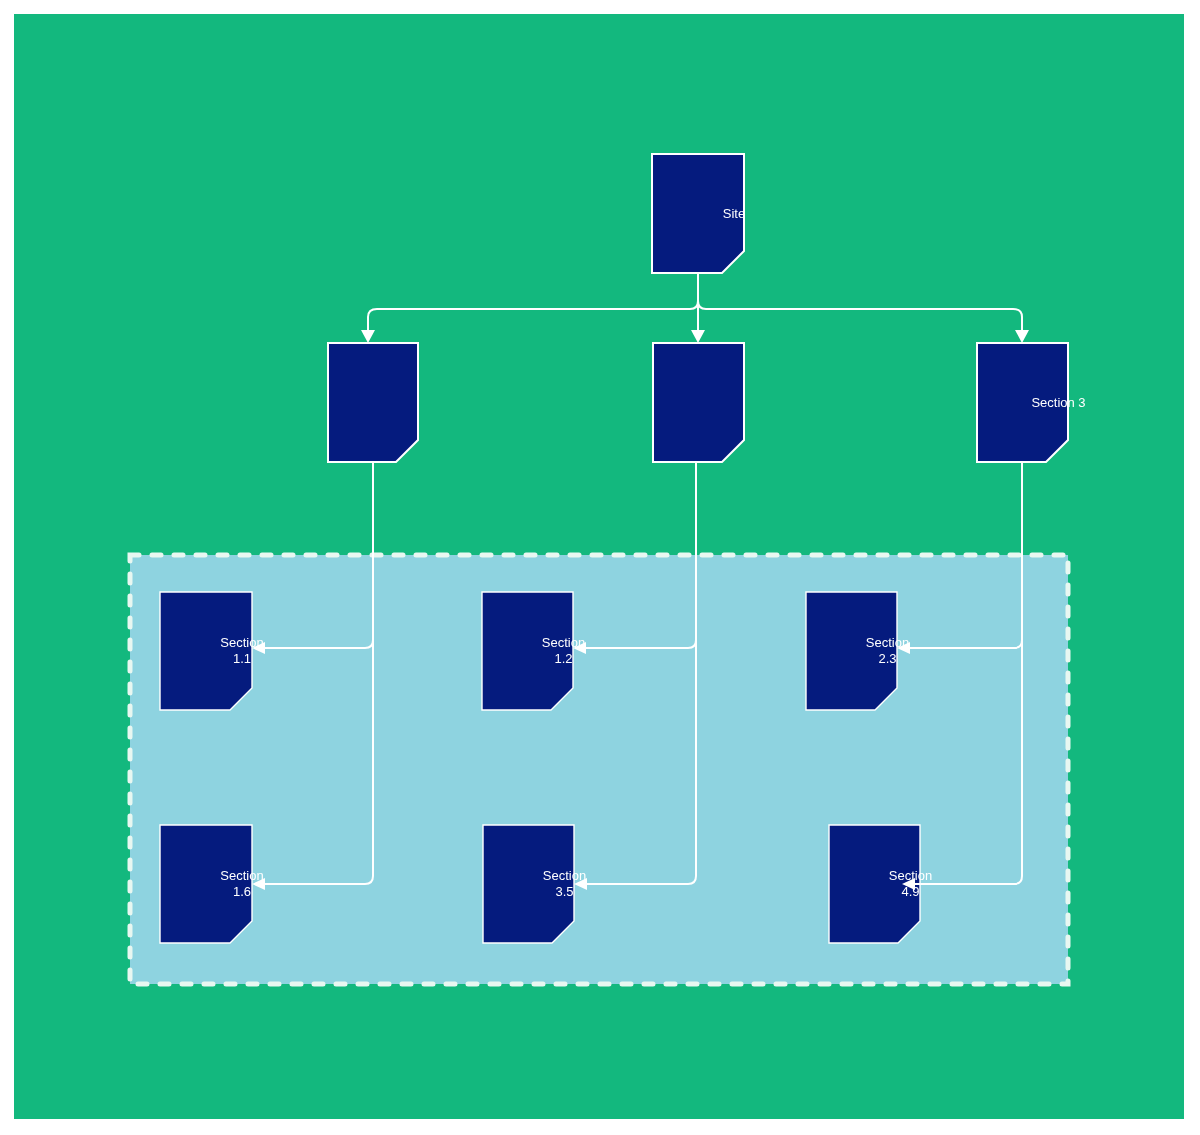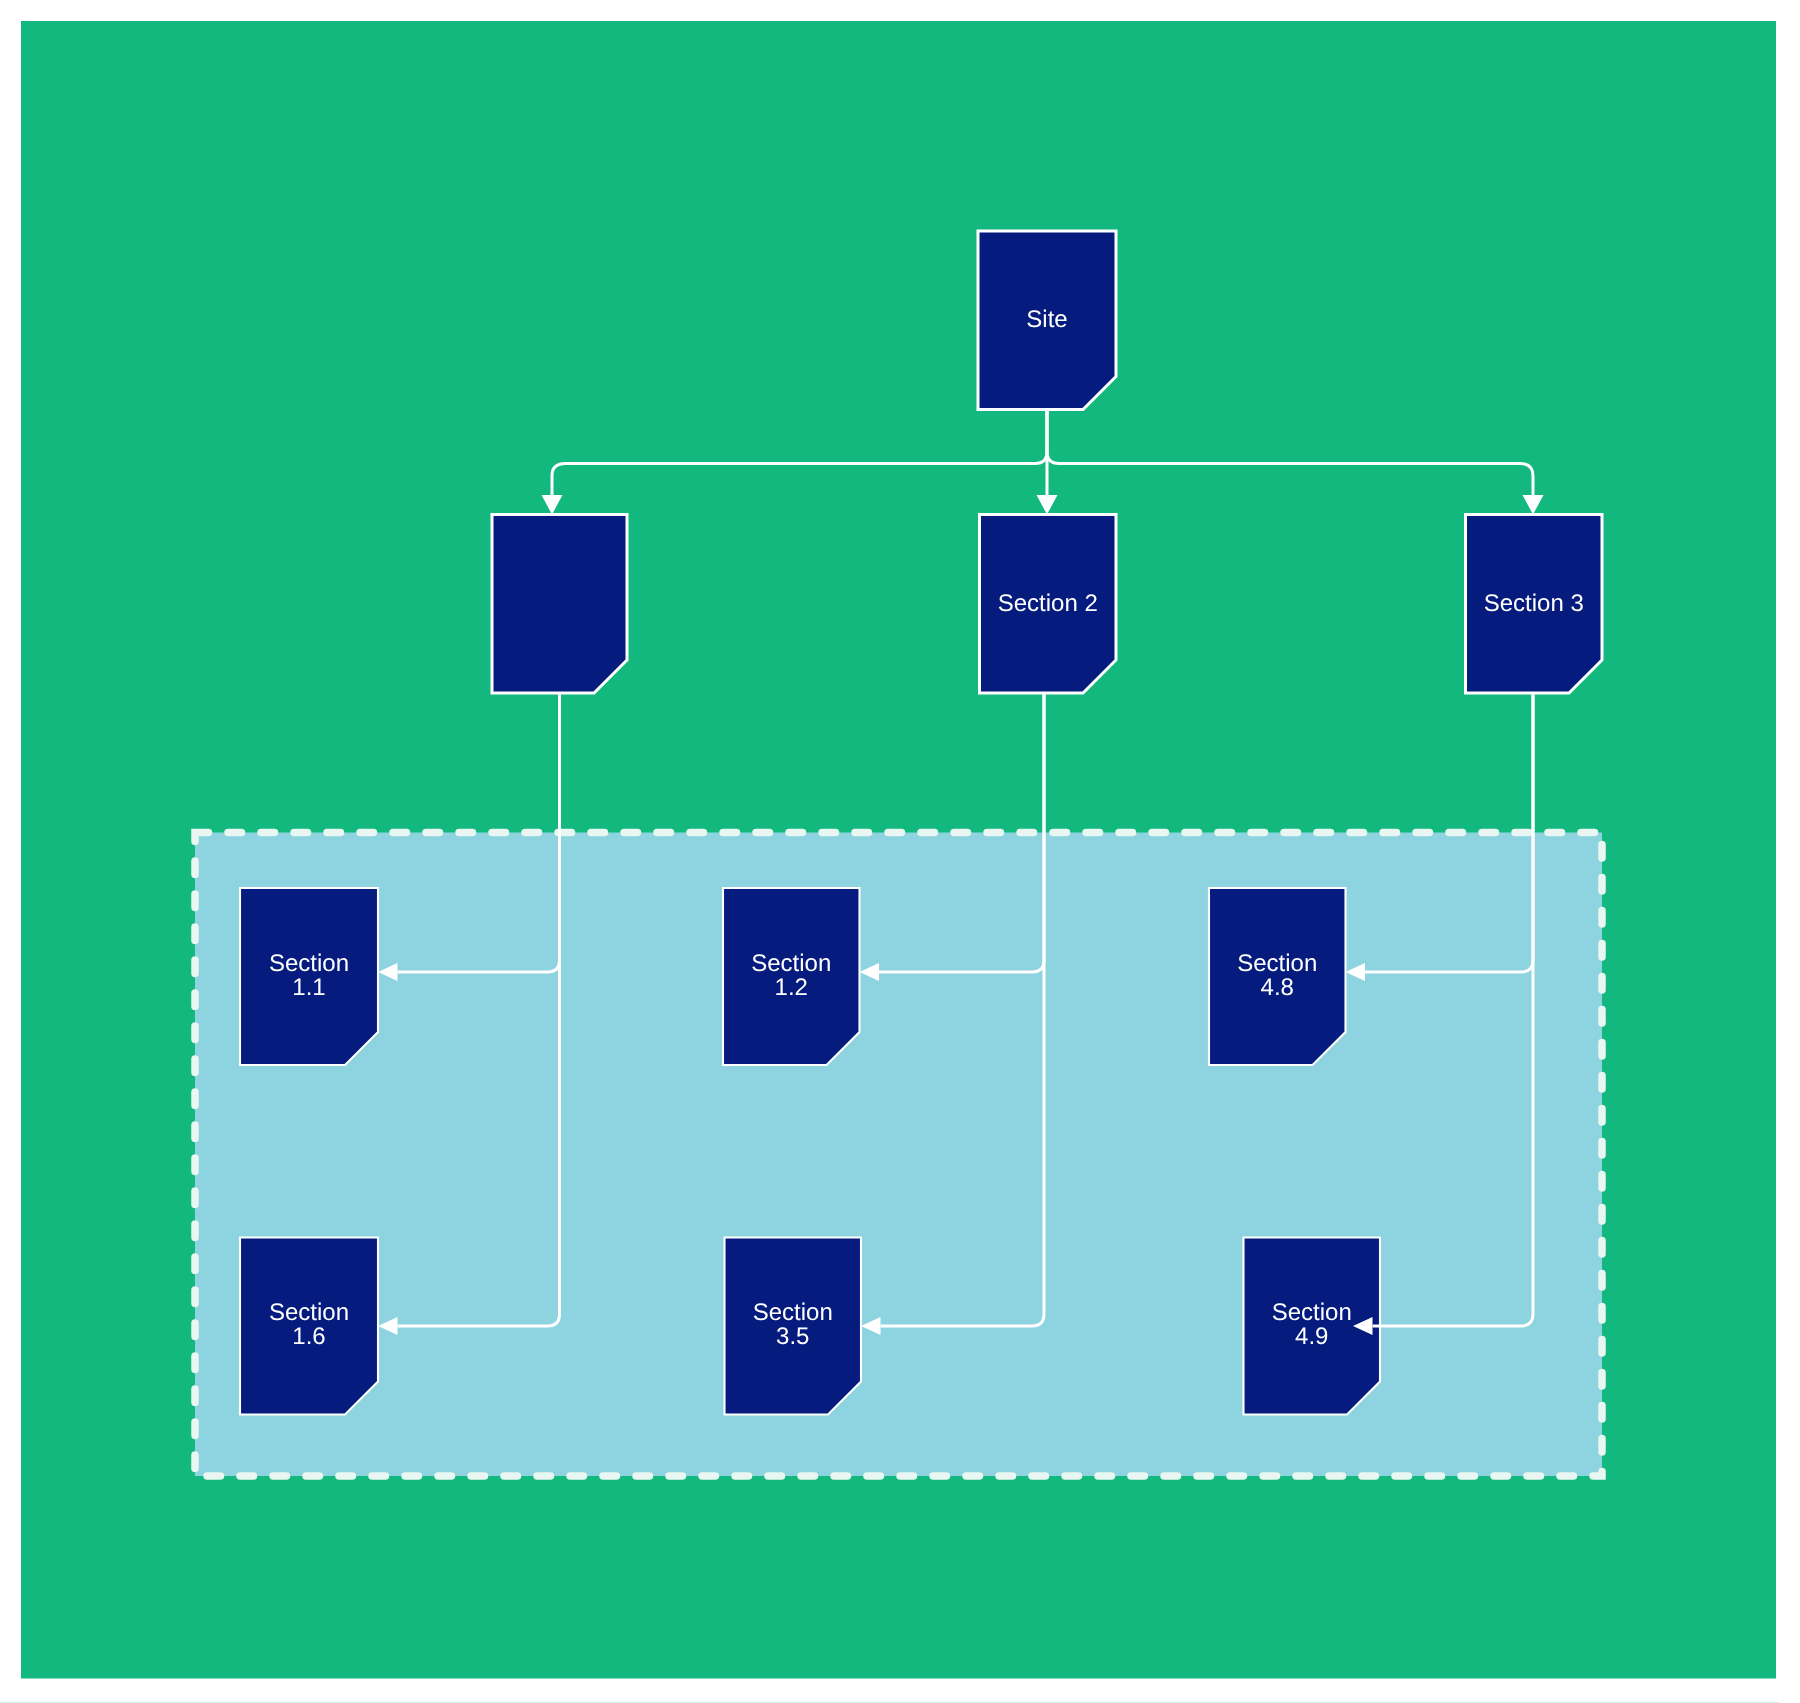--- a/index.html
+++ b/index.html
@@ -13,23 +13,24 @@
   }
   .page svg { position: absolute; left: 0; top: 0; }
   .node-label {
     position: absolute;
     display: flex;
     flex-direction: column;
     align-items: center;
     justify-content: center;
     text-align: center;
     color: #ffffff;
-    font-size: 16px;
+    font-size: 13px;
     line-height: 16px;
     pointer-events: none;
+    padding-left: 36px;
   }
 </style>
 </head>
 <body>
 
 <div class="page">
 
   <svg width="1200" height="1135" viewBox="0 0 1200 1135">
 
     <rect x="14" y="14" width="1170" height="1105" fill="#13b87e"></rect>
@@ -96,41 +97,38 @@
         <polygon points="915,878 915,890 902,884" stroke="none"></polygon>
       </g>
     </g>
   </svg>
 
   <div class="node-label" style="left:652px; top:154px; width:92px; height:119px;">
     <span>Site</span>
   </div>
 
 
-  <div class="node-label" style="left:653px; top:343px; width:91px; height:119px;">
-    <span>Section 2</span>
-  </div>
 
   <div class="node-label" style="left:977px; top:343px; width:91px; height:119px;border-radius:18px;">
     <span>Section 3</span>
   </div>
 
   <div class="node-label" style="left:160px; top:592px; width:92px; height:118px;">
     <span>Section</span>
     <span>1.1</span>
   </div>
 
   <div class="node-label" style="left:482px; top:592px; width:91px; height:118px;">
     <span>Section</span>
     <span>1.2</span>
   </div>
 
   <div class="node-label" style="left:806px; top:592px; width:91px; height:118px;">
     <span>Section</span>
-    <span>4.8</span>
+    <span>2.3</span>
   </div>
 
   <div class="node-label" style="left:160px; top:825px; width:92px; height:118px;">
     <span>Section</span>
     <span>1.6</span>
   </div>
 
   <div class="node-label" style="left:483px; top:825px; width:91px; height:118px;">
     <span>Section</span>
     <span>3.5</span>

